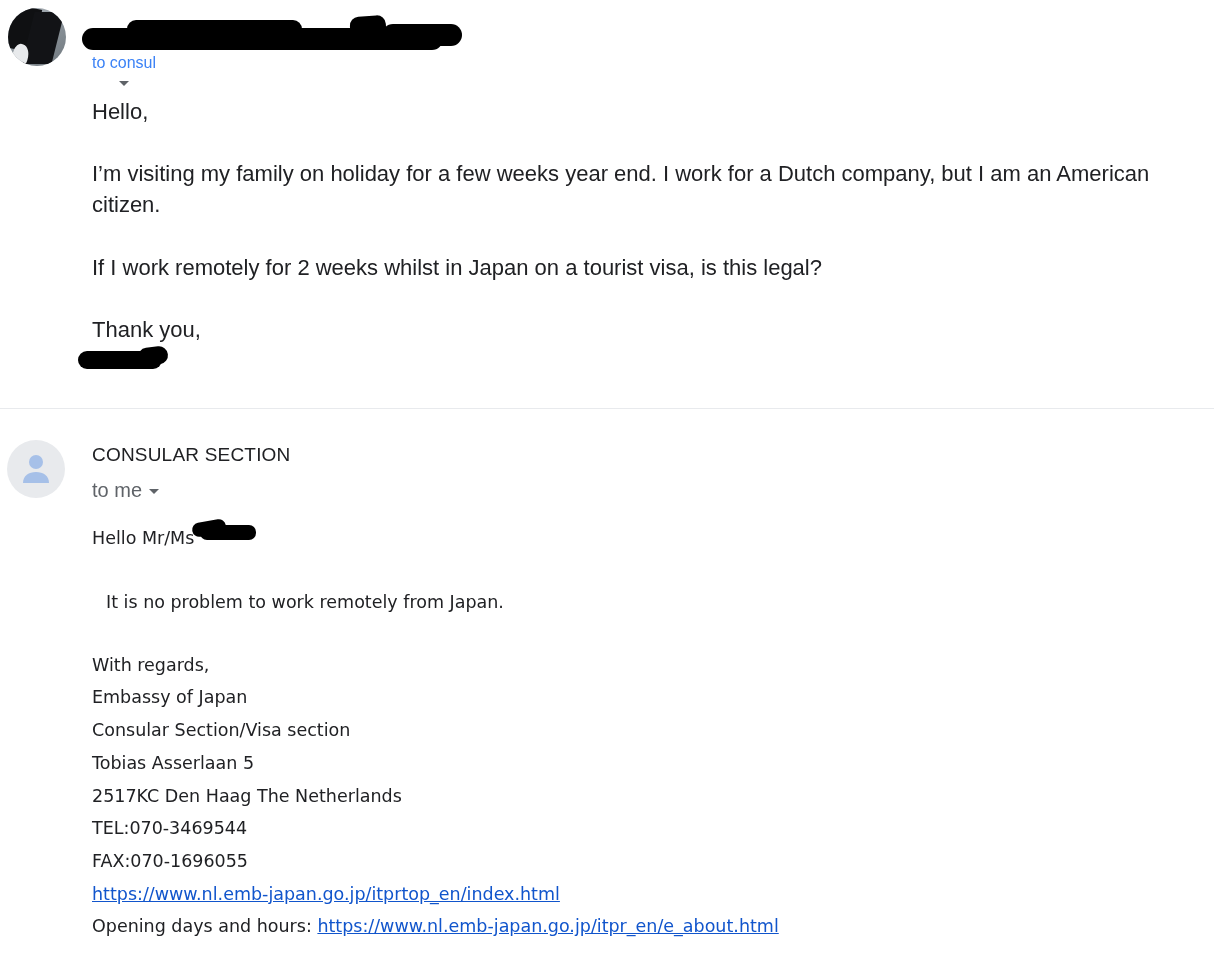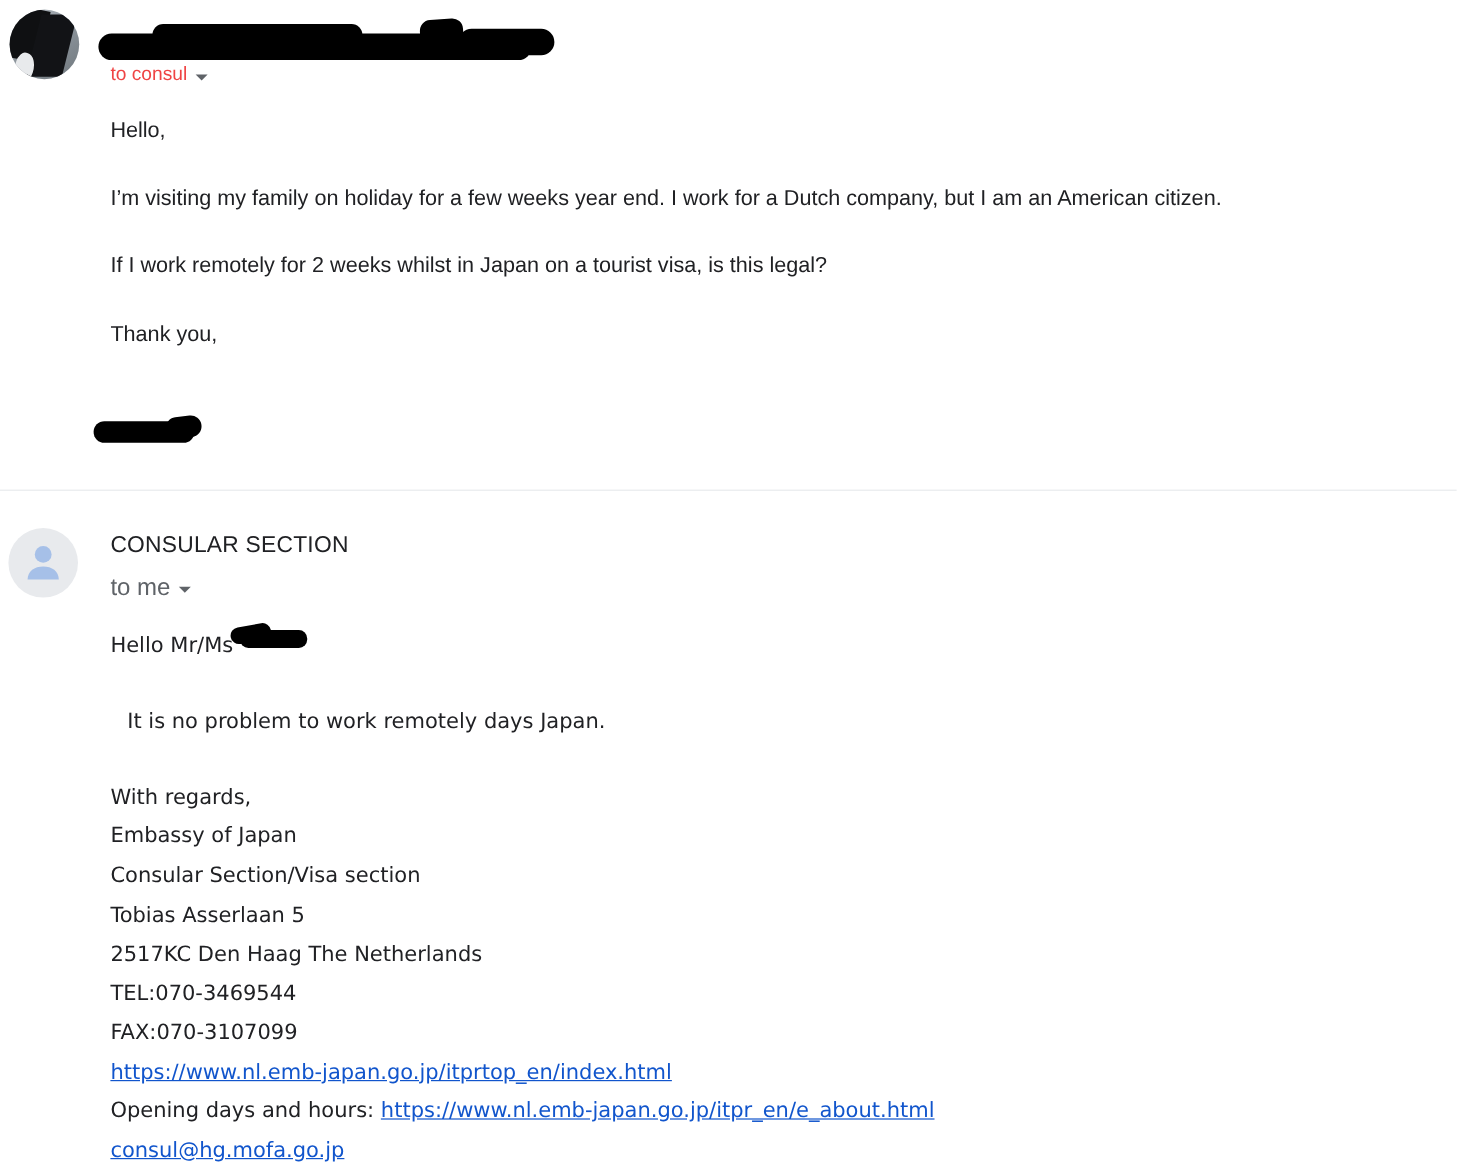--- a/index.html
+++ b/index.html
@@ -111,37 +111,38 @@
   }
 
   .recipient-row {
     position: absolute;
     left: 92px;
     top: 54px;
     display: flex;
     align-items: center;
     gap: 7px;
     font-size: 16px;
-    color: #ef4444;
+    color: #3b82f6;
+    flex-direction: column;
   }
   .caret-down {
     width: 0; height: 0;
     border-left: 5px solid transparent;
     border-right: 5px solid transparent;
     border-top: 5px solid #5f6368;
     display: inline-block;
     margin-top: 2px;
   }
 
   .body-1 {
     position: absolute;
     left: 92px;
     top: 96px;
     width: 1100px;
-    font-size: 18px;
+    font-size: 22px;
     line-height: 1.42;
     color: #202124;
   }
   .body-1 p { margin: 0 0 31px 0; }
   .body-1 p:last-child { margin-bottom: 16px; }
 
   .sig-redact {
     position: absolute;
     left: 78px;
     top: 351px;
@@ -289,37 +290,34 @@
 
     <div class="body-2">
 
       <div class="greet-line">
         <span>Hello Mr/Ms</span>
         <span class="greet-redact"></span>
       </div>
 
       <div class="spacer-32"></div>
 
-      <div class="indented">It is no problem to work remotely days Japan.</div>
+      <div class="indented">It is no problem to work remotely from Japan.</div>
 
       <div class="spacer-28"></div>
 
       <div class="sig-block">
         <div>With regards,</div>
         <div>Embassy of Japan</div>
         <div>Consular Section/Visa section</div>
         <div>Tobias Asserlaan 5</div>
         <div>2517KC Den Haag The Netherlands</div>
         <div>TEL:070-3469544</div>
-        <div>FAX:070-3107099</div>
+        <div>FAX:070-1696055</div>
         <div>
           <a class="link" href="#">https://www.nl.emb-japan.go.jp/itprtop_en/index.html</a>
         </div>
         <div>
           <span>Opening days and hours: </span><a class="link" href="#">https://www.nl.emb-japan.go.jp/itpr_en/e_about.html</a>
         </div>
-        <div>
-          <a class="link" href="#">consul@hg.mofa.go.jp</a>
-        </div>
       </div>
     </div>
   </div>
 </div>
 
 </body></html>

